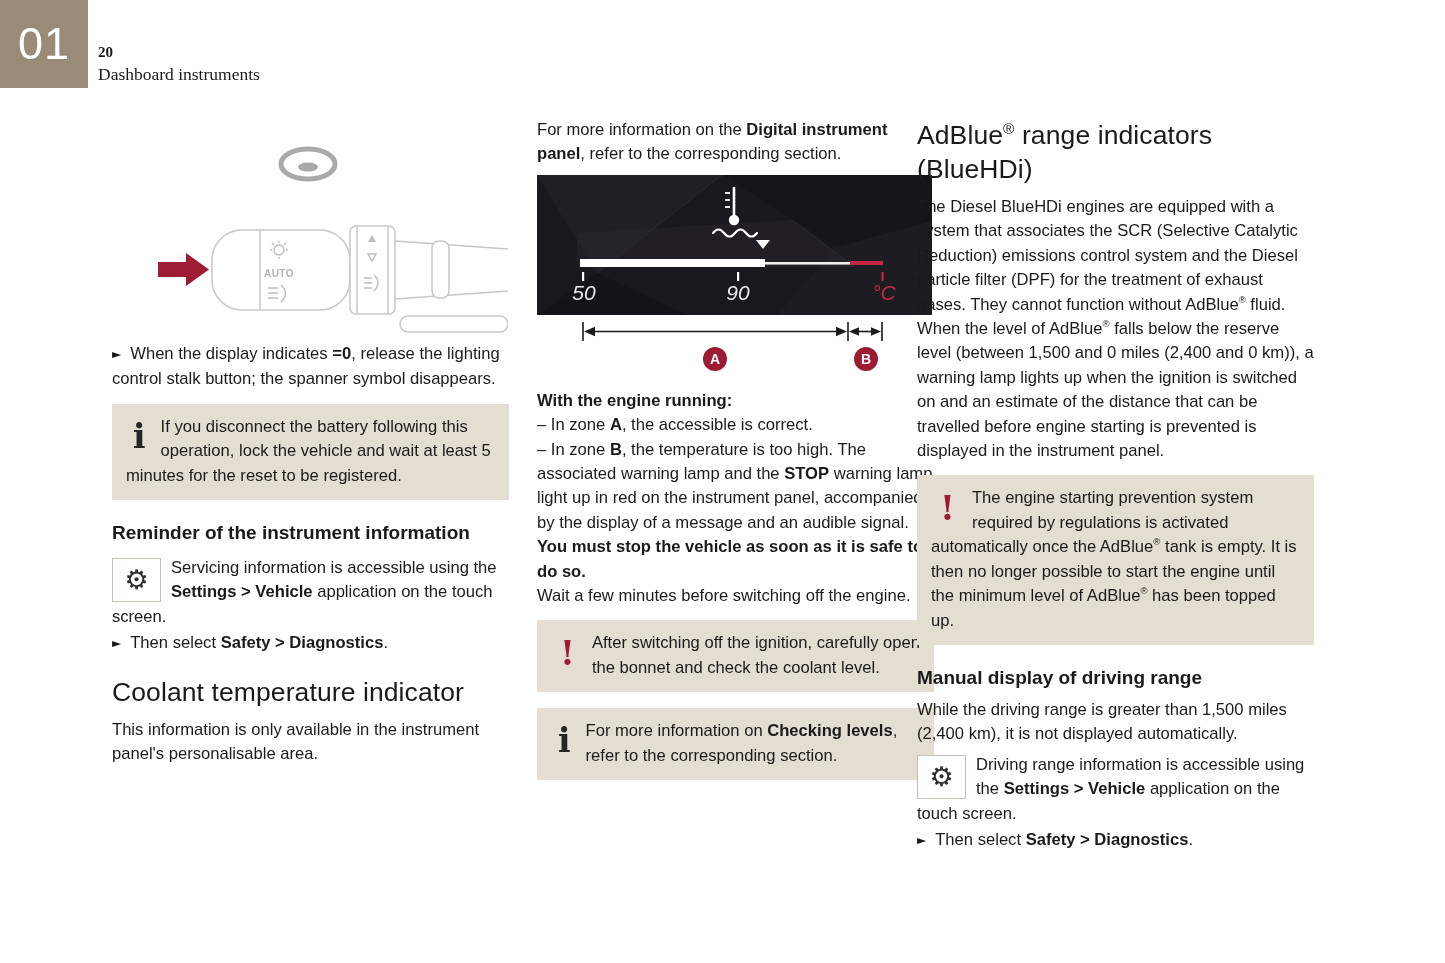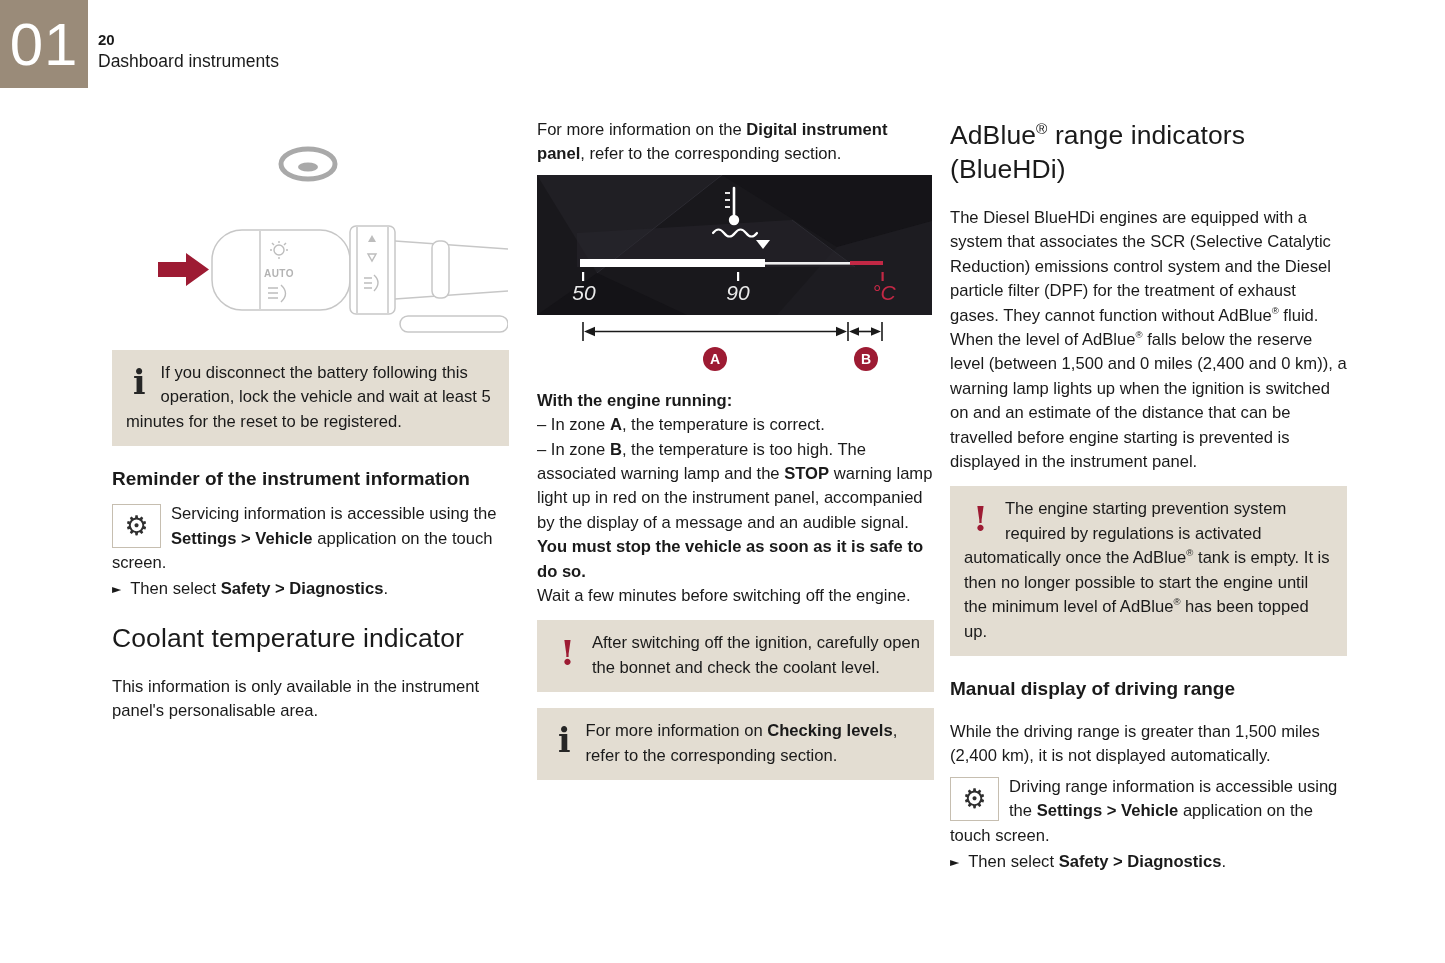--- a/index.html
+++ b/index.html
@@ -8,30 +8,30 @@
     background:#fff;
     color:var(--ink, #1a1a1a);
     font-family:"Liberation Sans","DejaVu Sans",sans-serif;
     position:relative;
     overflow:hidden;
   }
   .chapter-box {
     position:absolute; left:0; top:0; width:88px; height:88px;
     background:var(--chapter-bg, #9a8b79);
     color:#fff; display:flex; align-items:center; justify-content:center;
-    font-size:60px; font-weight:300; letter-spacing:1px;
-  }
-  .page-head { position:absolute; left:98px; top:31px; }
+    font-size:45px; font-weight:300; letter-spacing:1px;
+  }
+  .page-head { position:absolute; left:98px; top:44px;font-family:Liberation Serif, serif; }
   .page-num { font-weight:700; font-size:15px; }
   .page-title { font-size:17.5px; margin-top:3px; }
 
   .col { position:absolute; top:118px; width:397px; }
   #col1 { left:112px; }
   #col2 { left:537px; }
-  #col3 { left:950px; }
+  #col3 { left:917px; }
 
   .body { font-size:16.6px; line-height:24.4px; }
   .b { font-weight:700; }
   sup { font-size:0.58em; vertical-align:super; line-height:0; }
 
   .bullet { margin-top:2px; }
   .arr { font-family:"DejaVu Sans",sans-serif; font-size:12px; margin-right:9px; position:relative; top:-1px; }
 
   .note-box {
     background:var(--box-bg, #e3ddd2);
@@ -45,21 +45,21 @@
     font-size:33px; line-height:40px; margin:2px 15px 2px 7px; color:#262626;
   }
   .w-icon {
     float:left; font-family:"DejaVu Serif","Liberation Serif",serif; font-weight:700;
     font-size:34px; line-height:40px; color:var(--accent, #9d1b33); margin:2px 17px 2px 9px;
   }
 
   .sub-heading { font-size:19px; font-weight:700; margin-top:22px; }
   .big-heading { font-size:26.5px; font-weight:400; line-height:34px; margin-top:18px; letter-spacing:0.1px; }
   .big-heading.top { margin-top:0; }
-  .after-heading { margin-top:20px; }
+  .after-heading { margin-top:9px; }
 
   .gear-para { margin-top:12px; }
   .gear-para.tight { margin-top:6px; }
   .gear-para::after { content:""; display:block; clear:both; }
   .gear-box {
     float:left; width:49px; height:44px; border:1px solid #c6beb0; background:#fff;
     display:flex; align-items:center; justify-content:center; margin:2px 10px 2px 0;
   }
   .gear { font-family:"DejaVu Sans",sans-serif; font-size:27px; color:#2f2f2f; }
 
@@ -119,20 +119,23 @@
         <path d="M169 147 q9 8.5 0 17"></path>
         <polygon points="256,104 264,104 260,97" fill="#bdbdbd" stroke="none"></polygon>
         <polygon points="256,116 264,116 260,123"></polygon>
         <path d="M252 140 h8 M252 145 h8 M252 150 h8"></path>
         <path d="M262 137 q8 7.5 0 16"></path>
       </g>
       <text x="167" y="139" class="stalk-auto">AUTO</text>
     </svg>
   </figure>
 
+  <p class="body bullet">
+    <span class="arr">►</span><span class="rich"><span>When the display indicates </span><span class="b">=0</span><span>, release the lighting control stalk button; the spanner symbol disappears.</span></span>
+  </p>
 
   <aside class="note-box">
     <span class="i-icon">i</span><span class="rich"><span>If you disconnect the battery following this operation, lock the vehicle and wait at least 5 minutes for the reset to be registered.</span></span>
   </aside>
 
   <h3 class="sub-heading">Reminder of the instrument information</h3>
 
   <div class="body gear-para">
     <span class="gear-box">
         <span class="gear">⚙</span>
@@ -207,21 +210,21 @@
       </g>
       <g>
         <circle cx="329" cy="40" r="12" fill="var(--accent,#9d1b33)"></circle>
         <text x="329" y="45" class="ztxt">B</text>
       </g>
     </svg>
   </figure>
 
   <p class="body running">With the engine running:</p>
   <p class="body">
-    <span class="rich"><span>– In zone </span><span class="b">A</span><span>, the temperature is correct.</span></span>
+    <span class="rich"><span>– In zone </span><span class="b">A</span><span>, the accessible is correct.</span></span>
   </p>
   <p class="body">
     <span class="rich"><span>– In zone </span><span class="b">B</span><span>, the temperature is too high. The associated warning lamp and the </span><span class="b">STOP</span><span> warning lamp light up in red on the instrument panel, accompanied by the display of a message and an audible signal.</span></span>
   </p>
   <p class="body">
     <span class="rich"><span class="b">You must stop the vehicle as soon as it is safe to do so.</span></span>
   </p>
   <p class="body">
     <span class="rich"><span>Wait a few minutes before switching off the engine.</span></span>
   </p>

